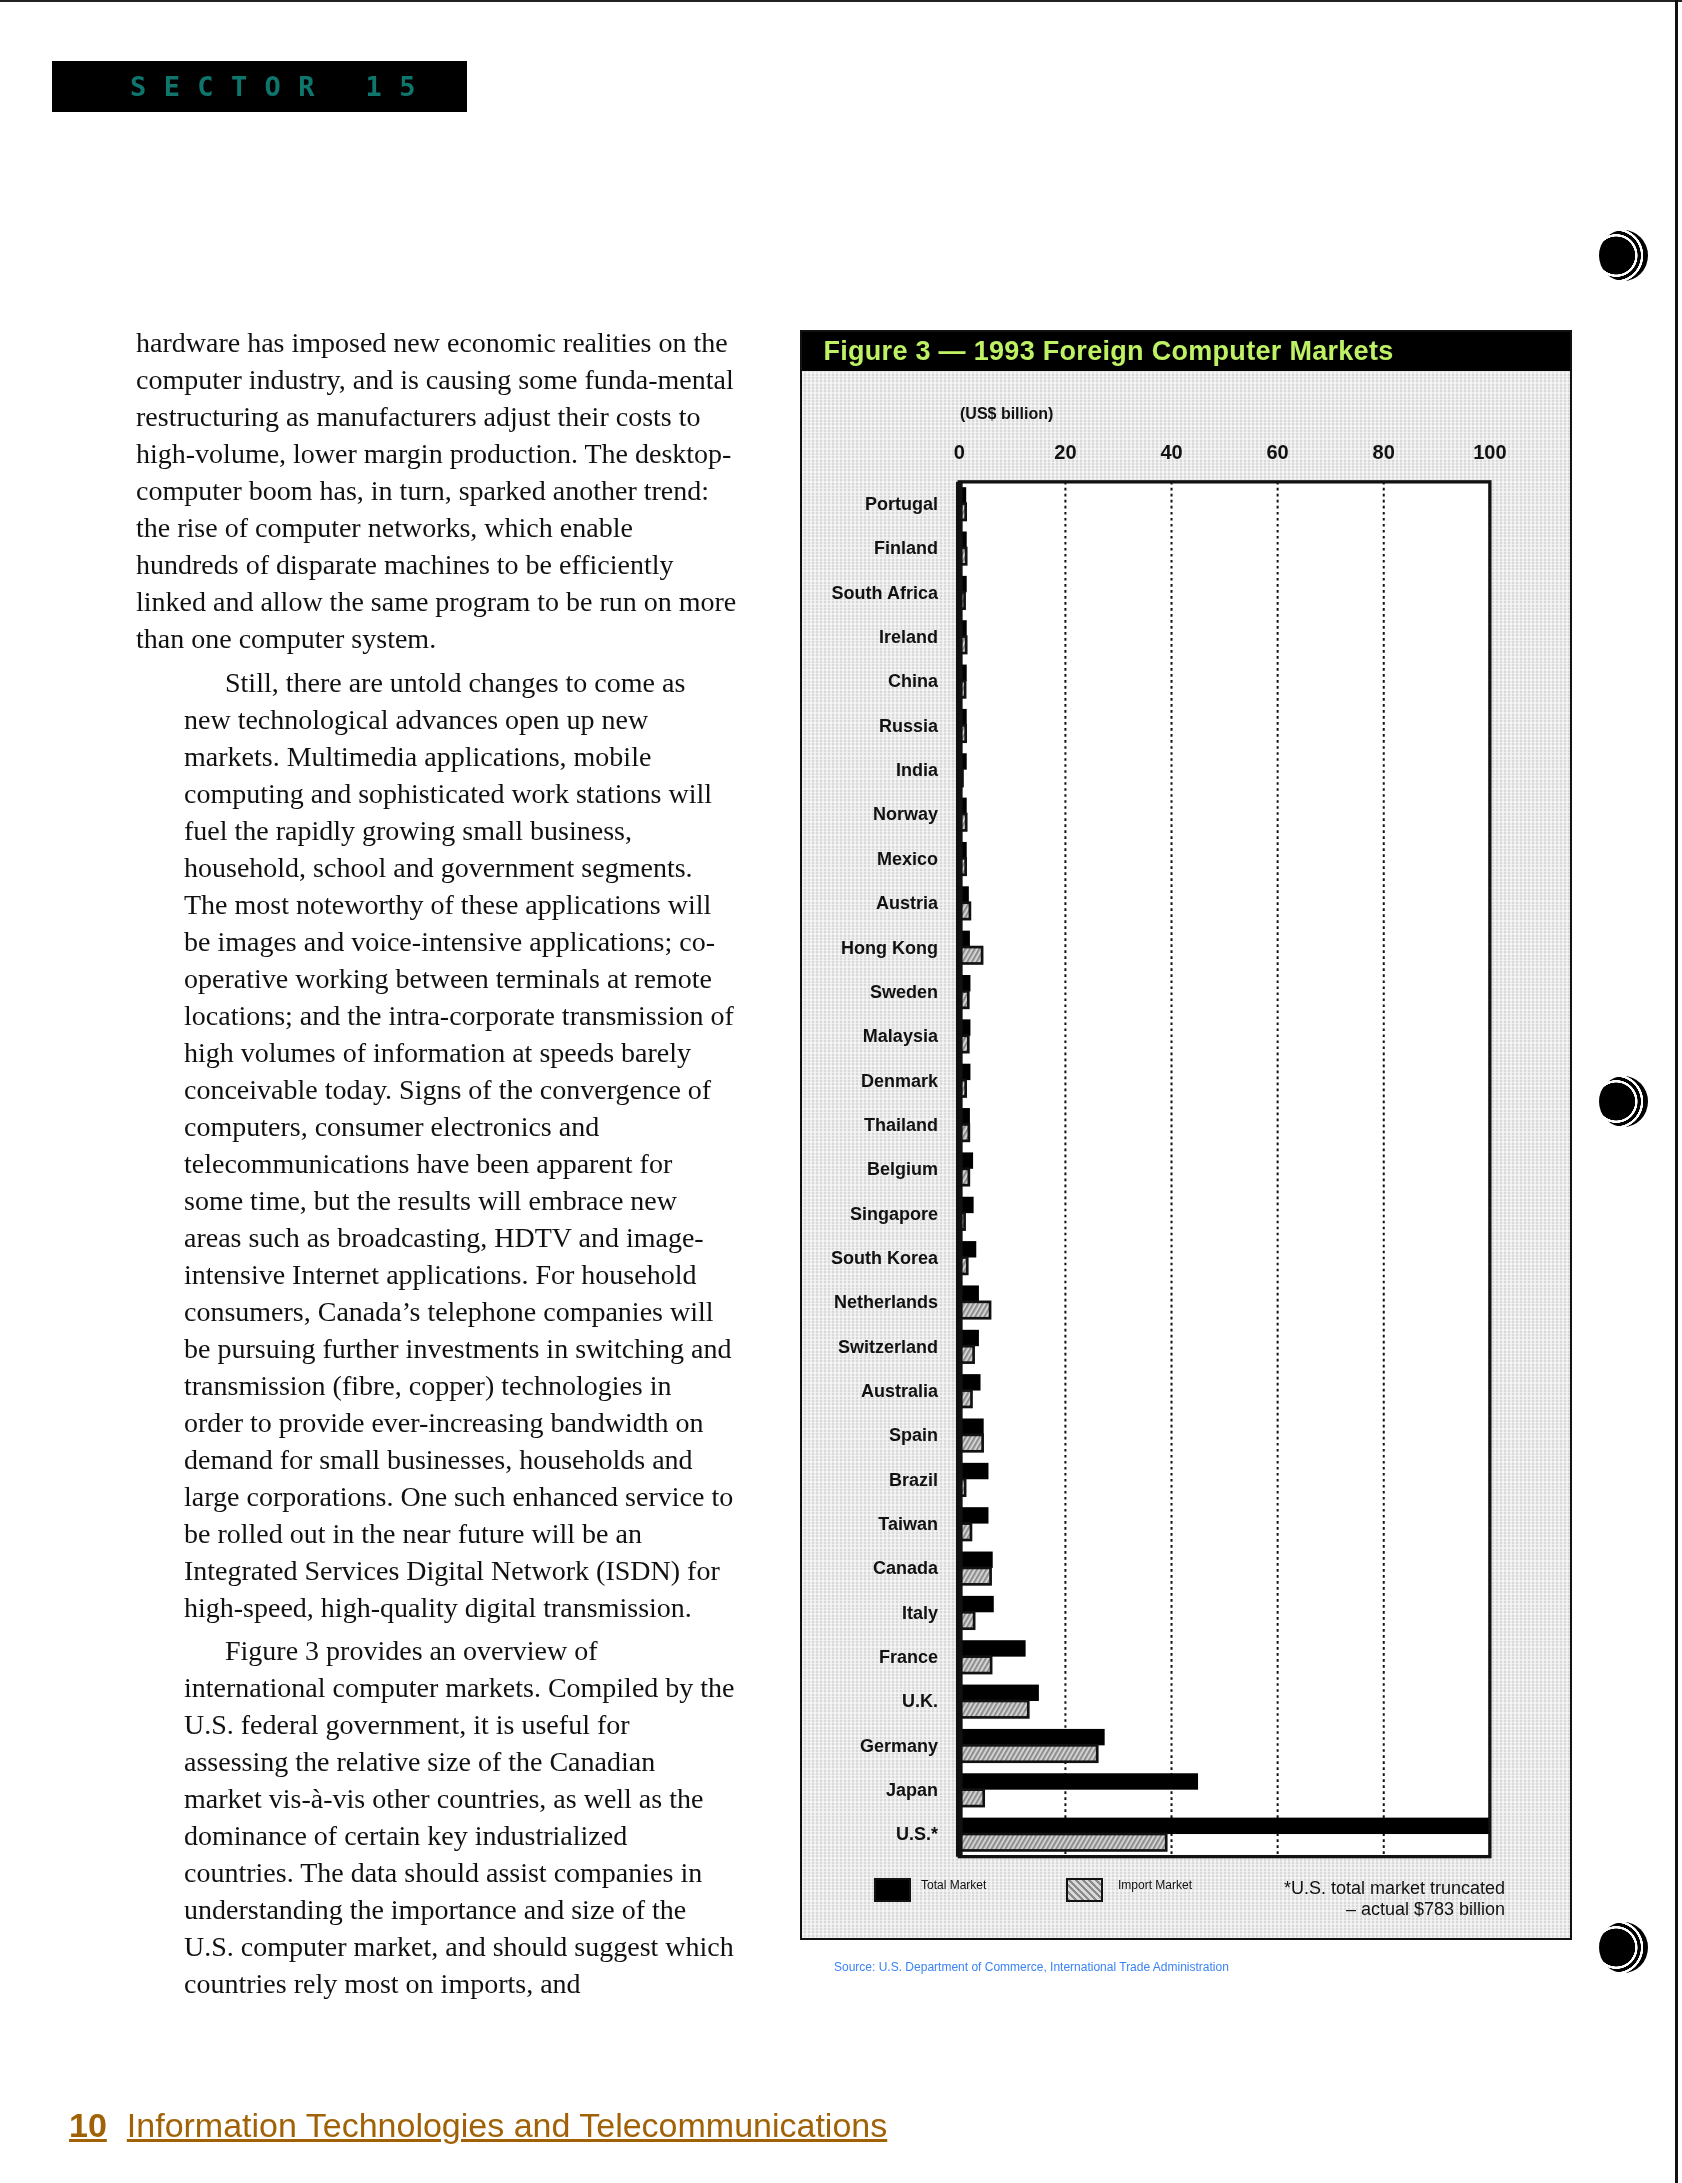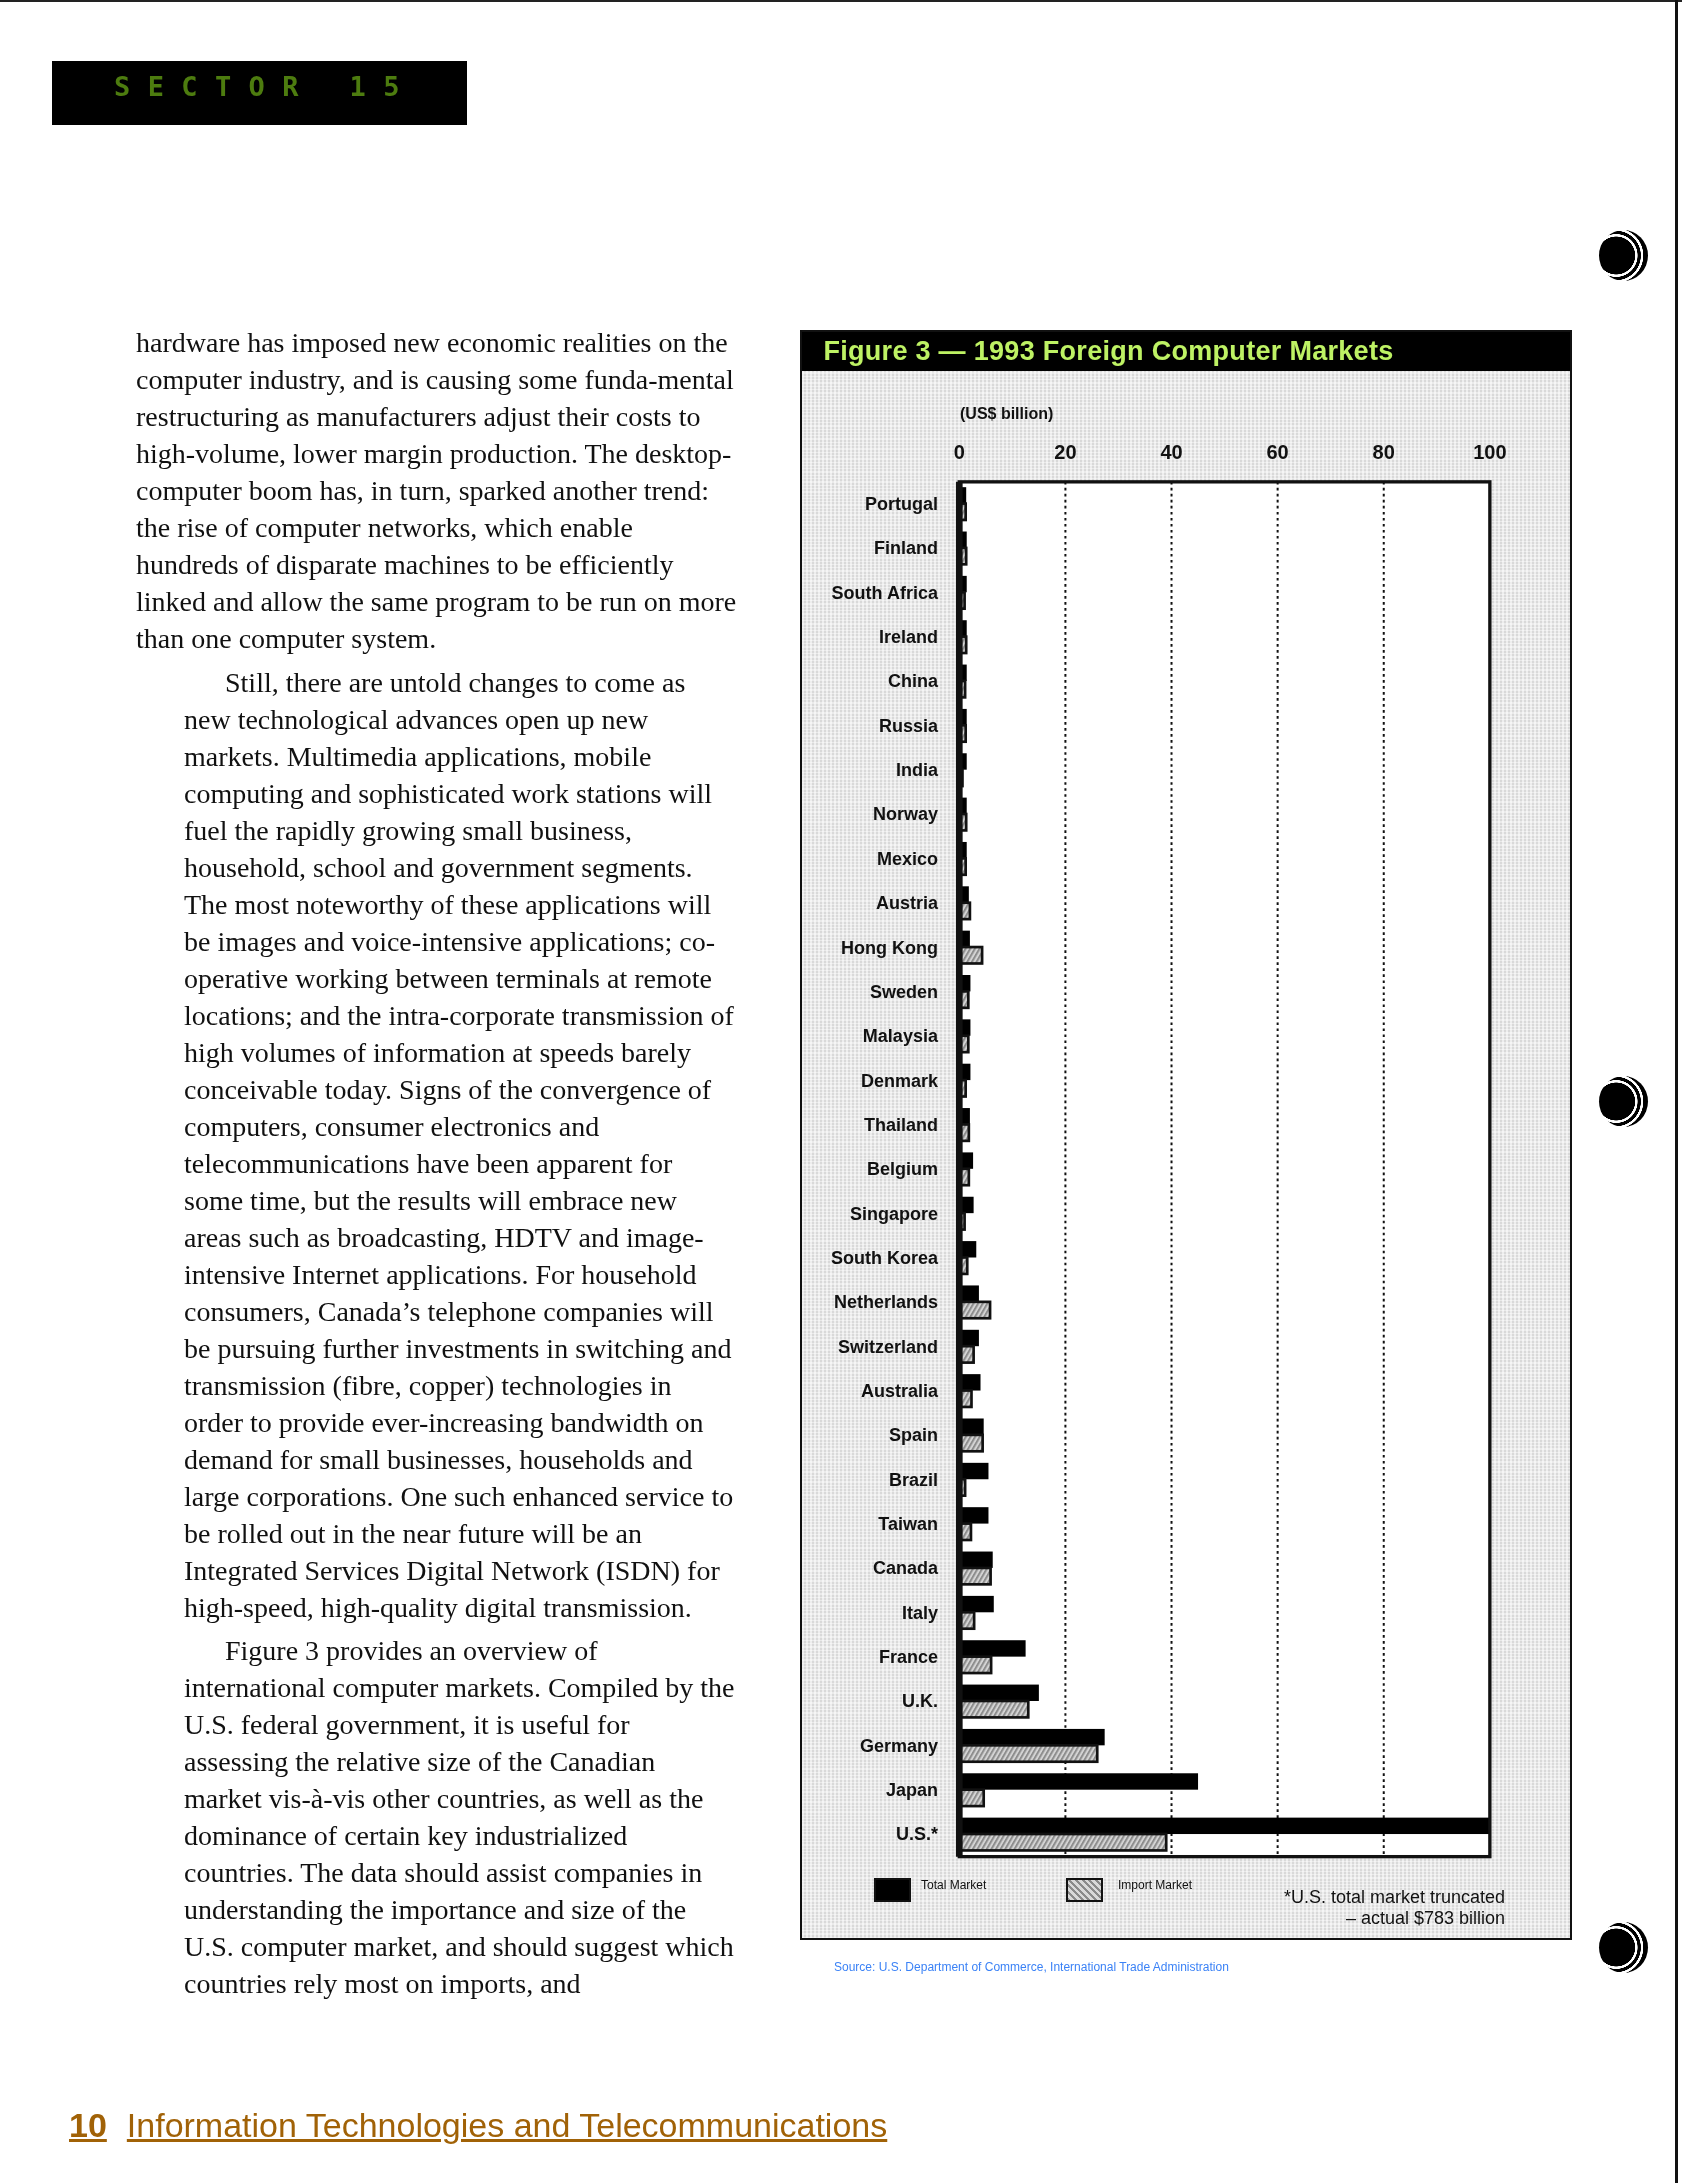--- a/index.html
+++ b/index.html
@@ -1,42 +1,42 @@
 <!DOCTYPE html>
 <html style="font-size:10.7px"><head>
 <meta charset="utf-8">
 <style>
   html, body { margin: 0; padding: 0; background: #ffffff; }
   body { width: 1683px; height: 2183px; position: relative; overflow: hidden; font-family: "Liberation Sans", sans-serif; color: #111; }
   .topline { position: absolute; left: 0; top: 0; width: 1683px; height: 2px; background: #222; }
   .rightline { position: absolute; left: 1675px; top: 0; width: 3.3px; height: 2183px; background: #111; }
-  .sector { position: absolute; left: 52px; top: 61px; width: 415px; height: 64px; background: #000; color: #4d7c0f;
+  .sector { position: absolute; left: 52px; top: 61px; width: 415px; height: 51px; background: #000; color: #0f766e;
             font-family: "DejaVu Sans Mono", monospace; font-weight: bold; font-size: 27px; letter-spacing: 17.4px;
-            line-height: 51px; padding-left: 62px; box-sizing: border-box; }
+            line-height: 51px; padding-left: 78px; box-sizing: border-box; }
   .body-text { position: absolute; left: 136px; width: 601px; font-family: "Liberation Serif", serif; font-size: 28px; line-height: 37px; color: #111; }
   .body-text p { margin: 0 0 6.7px 0; text-indent: 0; }
   .body-text p.indent { text-indent: 41px; margin-left: 48px; }
   .footer { position: absolute; left: 69px; top: 2106px; font-size: 34px; color: #a16207; text-decoration: underline; }
   .footer .pnum { font-weight: bold; margin-right: 20px; }
   .hole { position: absolute; width: 49px; height: 51px; border-radius: 50%;
           background: radial-gradient(circle at 35% 50%, #000 0 46%, #fff 47% 52%, #000 53% 60%, #fff 61% 66%, #000 67% 100%); }
   .fig { position: absolute; left: 800px; top: 330px; width: 772px; height: 1610px; border: 2.7px solid #111; box-sizing: border-box;
          background-color: #d9d9d9;
          background-image: repeating-linear-gradient(90deg, rgba(255,255,255,0.55) 0 2px, rgba(0,0,0,0) 2px 4px),
                            repeating-linear-gradient(0deg, rgba(255,255,255,0.45) 0 1.3px, rgba(0,0,0,0) 1.3px 3.3px); }
   .fig-title { position: absolute; left: 0; top: 0; width: 100%; height: 39px; background: #000; color: #bef264; font-weight: bold;
                font-size: 27px; line-height: 39px; padding-left: 21.4px; box-sizing: border-box; letter-spacing: 0.3px; }
   .unit-label { position: absolute; left: 158px; top: 73px; font-weight: bold; font-size: 16px; }
   .source { position: absolute; left: 834px; top: 1960px; font-size: 12px; color: #3b82f6; }
   svg#chart { position: absolute; left: 0; top: 0; }
   .legend-item { position: absolute; font-size: 12px; }
   .legend-swatch { position: absolute; width: 37px; height: 24px; border: 2px solid #111; box-sizing: border-box; }
   .swatch-total { background: #000; }
   .swatch-import { background: #bdbdbd; background-image: repeating-linear-gradient(45deg, #8a8a8a 0 2px, #d8d8d8 2px 4.7px); }
-  .note { position: absolute; font-size: 18px; text-align: right; line-height: 21.4px; margin-top: 9px; }
+  .note { position: absolute; font-size: 18px; text-align: right; line-height: 21.4px; }
 </style>
 </head>
 <body>
 
 <div class="topline"></div>
 <div class="rightline"></div>
 
 <div class="sector">SECTOR 15</div>
 
 <div class="hole" style="left:1599px; top:230px;"></div>

